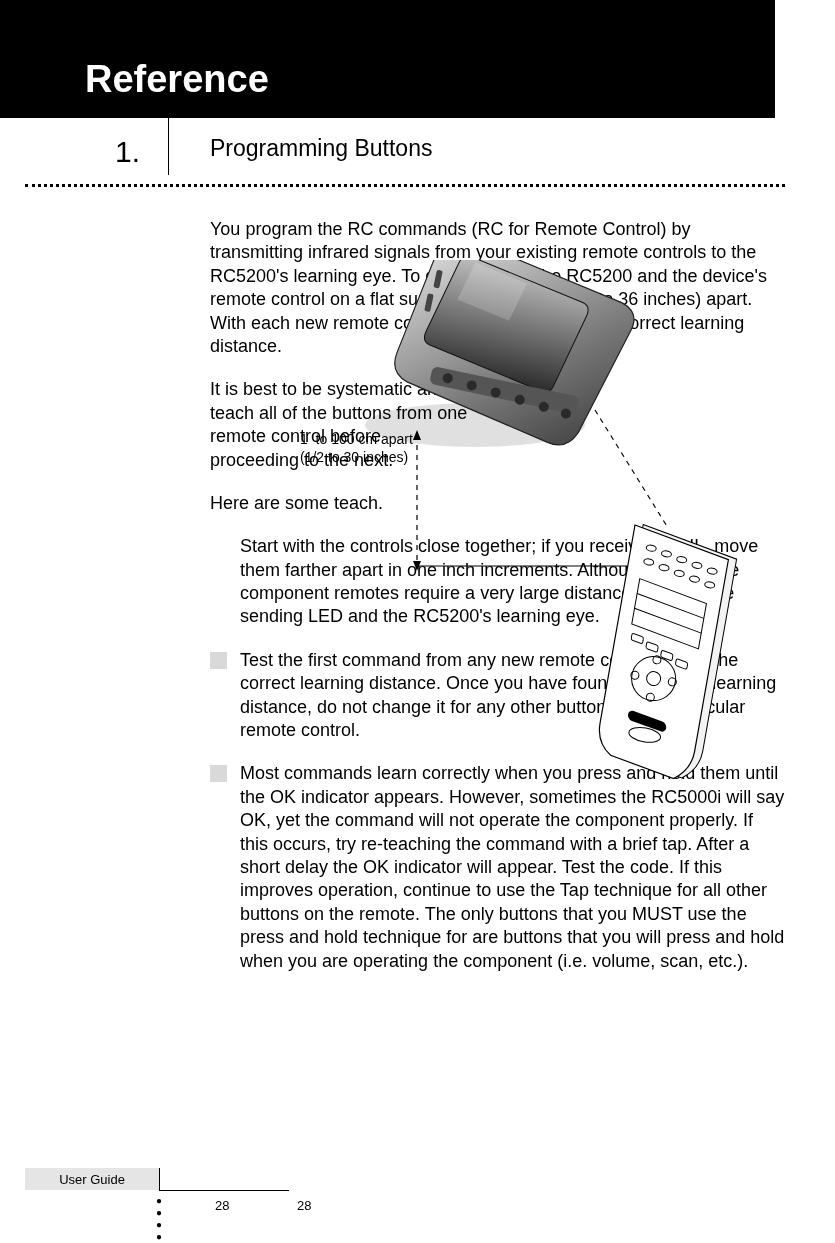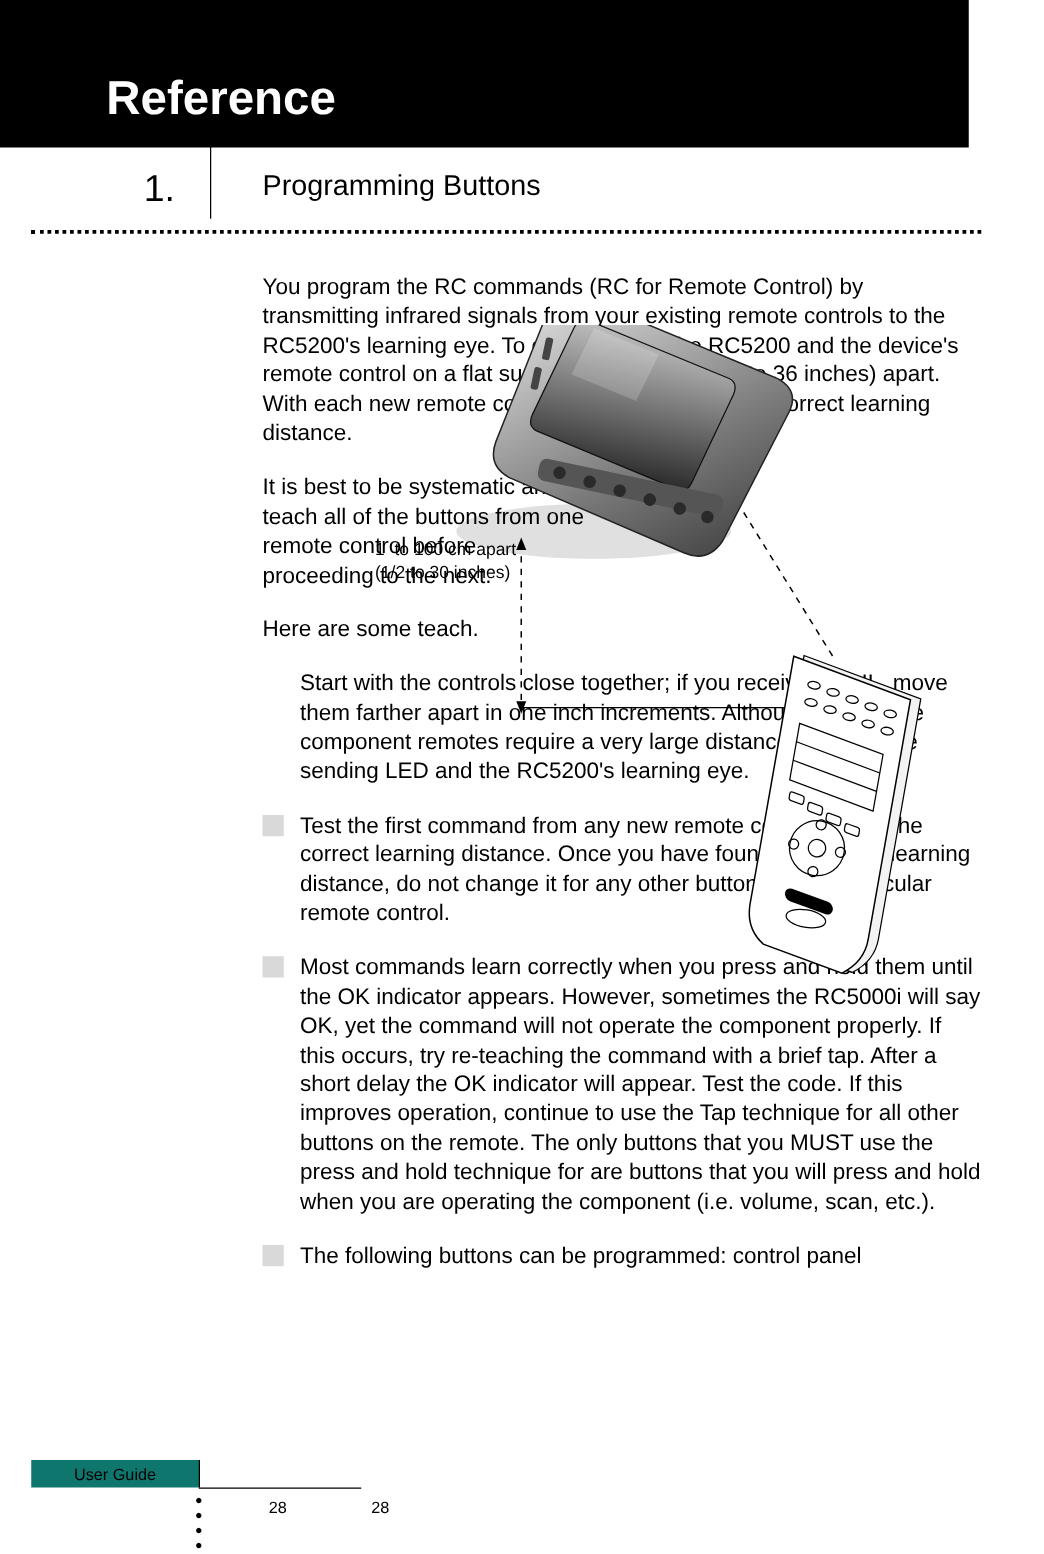--- a/index.html
+++ b/index.html
@@ -78,21 +78,21 @@
     font-size: 14px;
     line-height: 1.3;
     text-align: left;
     white-space: pre;
   }
 
   .user-guide-box {
     position: absolute;
     left: 25px; top: 1168px;
     width: 135px; height: 22px;
-    background: #0f766e;
+    background: #e5e5e5;
     border-right: 1px solid #000;
     display: flex; align-items: center; justify-content: center;
     font-size: 13px;
   }
   .hairline {
     position: absolute;
     left: 159px; top: 1190px;
     width: 130px; height: 1px;
     background: #000;
   }
@@ -138,24 +138,20 @@
         <span>Start with the controls close together; if you receive a FAIL, move them farther apart in one inch increments. Although rare, some component remotes require a very large distance between the sending LED and the RC5200's learning eye.</span>
       </div>
       <div class="tip">
         <span class="square"></span>
         <span>Test the first command from any new remote control to find the correct learning distance. Once you have found the correct learning distance, do not change it for any other button on that particular remote control.</span>
       </div>
       <div class="tip">
         <span class="square"></span>
         <span>Most commands learn correctly when you press and hold them until the OK indicator appears. However, sometimes the RC5000i will say OK, yet the command will not operate the component properly. If this occurs, try re-teaching the command with a brief tap. After a short delay the OK indicator will appear. Test the code. If this improves operation, continue to use the Tap technique for all other buttons on the remote. The only buttons that you MUST use the press and hold technique for are buttons that you will press and hold when you are operating the component (i.e. volume, scan, etc.).</span>
       </div>
-      <div class="tip">
-        <span class="square"></span>
-        <span>The following buttons can be programmed: control panel</span>
-      </div>
     </div>
   </div>
 
   <div class="illus-wrap">
     <svg width="455" height="560" viewBox="0 0 455 560">
 
       <defs>
         <linearGradient id="bodyGrad" x1="0" y1="0" x2="1" y2="1">
           <stop offset="0%" stop-color="#e6e6e6"></stop>
           <stop offset="60%" stop-color="#7a7a7a"></stop>

